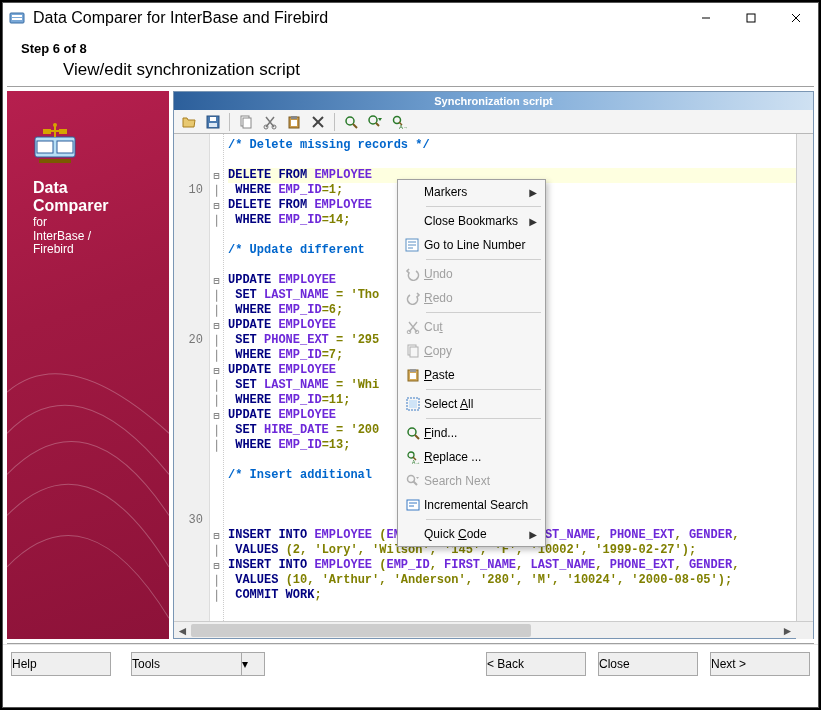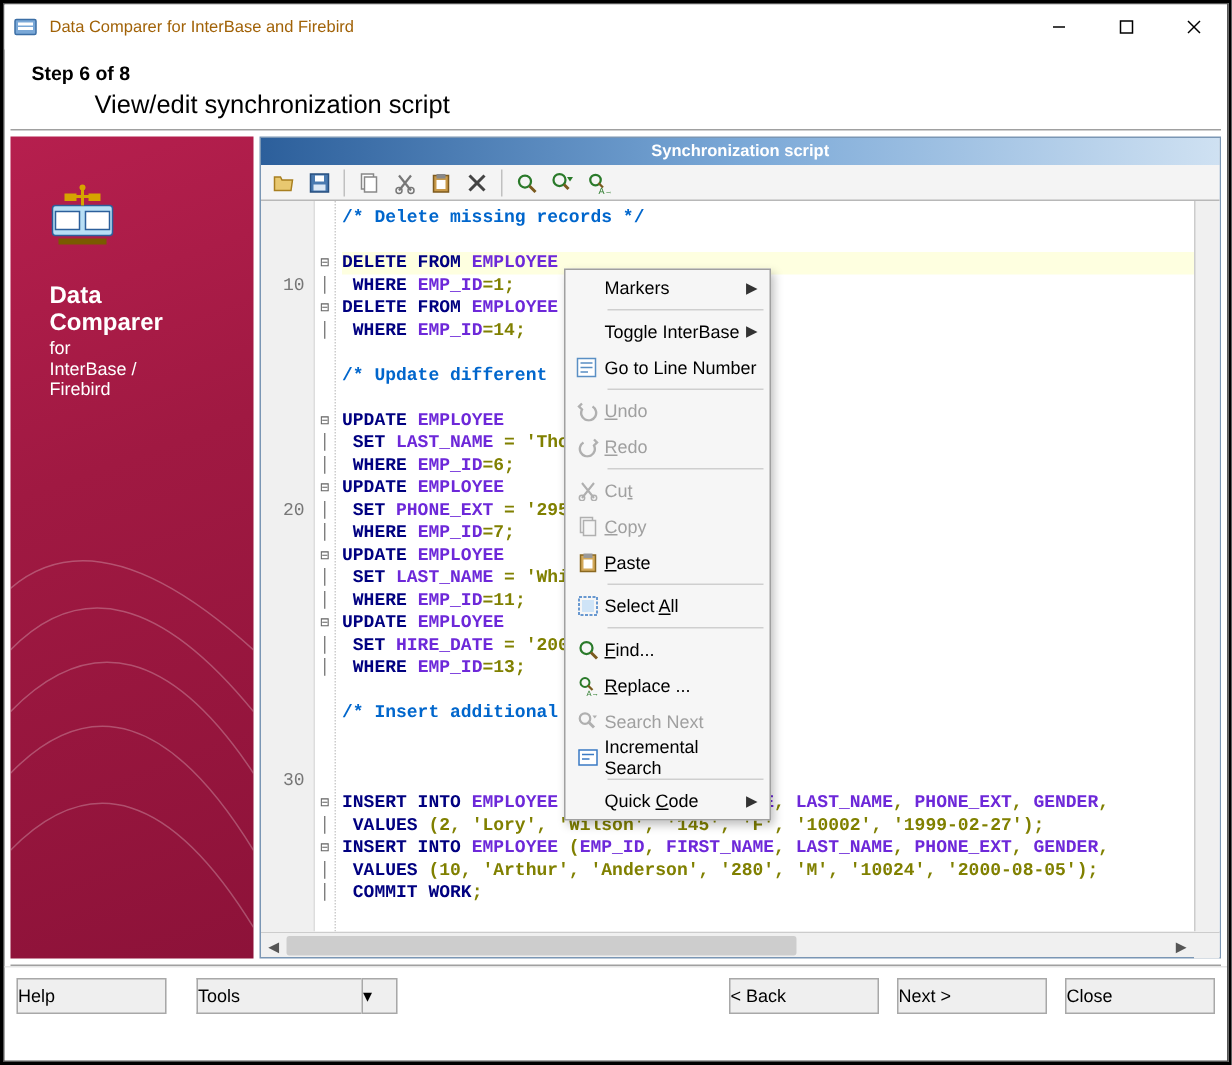--- a/index.html
+++ b/index.html
@@ -1,33 +1,33 @@
 <!DOCTYPE html>
 <html><head>
 <meta charset="utf-8">
 <style>
   * { box-sizing: border-box; margin: 0; padding: 0; }
   body { font-family: "Segoe UI", Tahoma, sans-serif; font-size: 12px; background: #000; }
   .outer { width: 821px; height: 710px; background: #000; position: relative; }
   .window { position: absolute; left: 2px; top: 2px; width: 817px; height: 706px; background: #fff; border: 1px solid #555; }
   .titlebar { height: 30px; background: #fff; display: flex; align-items: center; padding-left: 6px; }
   .title-icon { width: 16px; height: 16px; margin-right: 8px; }
-  .title-text { flex: 1; color: #a16207; font-size: 11px; }
+  .title-text { flex: 1; color: #000000; font-size: 16px; }
   .winbtns { display: flex; height: 100%; }
   .winbtn { width: 45px; height: 30px; display: flex; align-items: center; justify-content: center; color: #000; }
 
   .step-header { padding: 8px 18px 2px 18px; font-weight: bold; font-size: 13px; color: #000; }
   .step-sub { padding: 2px 18px 6px 60px; font-size: 17px; color: #000; }
   .hr-line { height: 1px; background: #a0a0a0; margin: 0 4px; }
 
   .workarea { display: flex; height: 556px; padding: 4px; gap: 4px; }
   .sidebar { width: 162px; background: linear-gradient(160deg, #b61f4e 0%, #a01942 40%, #8d1239 100%); position: relative; overflow: hidden; }
   .sidebar-waves { position: absolute; left: 0; bottom: 0; width: 100%; height: 60%; opacity: 0.25; }
   .sidebar-icon { width: 48px; height: 48px; margin: 30px 0 0 24px; display: block; }
-  .sidebar-title { color: #fff; font-weight: bold; margin: 20px 0 0 26px; line-height: 1.15; font-size: 16px; }
+  .sidebar-title { color: #fff; font-weight: bold; margin: 10px 0 0 26px; line-height: 1.15; font-size: 16px; }
   .sidebar-title .line1 { display: block; }
   .sidebar-sub { color: #fff; margin: 0 12px 0 26px; font-size: 12px; line-height: 1.15; }
 
   .main { flex: 1; display: flex; flex-direction: column; border: 1px solid #7a96b4; }
   .main-header { height: 18px; background: linear-gradient(90deg, #2c5f9b, #7aa8d7, #cfe1f2); color: #fff; font-size: 11px; text-align: center; font-weight: bold; line-height: 18px; }
   .toolbar { height: 24px; background: #f4f4f4; border-bottom: 1px solid #b8b8b8; display: flex; align-items: center; padding: 0 4px; gap: 2px; }
   .tb-btn { width: 22px; height: 20px; display: flex; align-items: center; justify-content: center; color: #555; }
   .tb-sep { width: 1px; height: 18px; background: #c0c0c0; margin: 0 3px; }
 
   .editor-wrap { flex: 1; display: flex; background: #fff; position: relative; overflow: hidden; }
@@ -54,21 +54,21 @@
 
   .footer { height: 38px; display: flex; align-items: center; padding: 0 8px; gap: 4px; border-top: 1px solid #e6e6e6; }
   .fbtn { height: 24px; background: #efefef; border: 1px solid #a8a8a8; font-size: 12px; display: flex; align-items: center; }
   .fbtn.help { width: 100px; }
   .fbtn.tools { width: 110px; border-right: none; }
   .fbtn.tools-drop { width: 24px; border-left: 1px solid #a8a8a8; }
   .spacer { flex: 1; }
   .fbtn.nav { width: 100px; }
 
   
-  .ctxmenu { position: absolute; left: 373px; top: 176px; width: 138px; background: #f6f6f6; border: 1px solid #a0a0a0; box-shadow: 2px 3px 6px rgba(0,0,0,0.25); font-size: 12px; }
+  .ctxmenu { position: absolute; left: 394px; top: 176px; width: 149px; background: #f6f6f6; border: 1px solid #a0a0a0; box-shadow: 2px 3px 6px rgba(0,0,0,0.25); font-size: 12px; }
   .ctx-item { height: 24px; display: flex; align-items: center; padding: 0 8px 0 4px; }
   .ctx-icon { width: 22px; display: flex; align-items: center; justify-content: center; color: #6a6a6a; }
   .ctx-label { flex: 1; color: #000; }
   .ctx-item.disabled .ctx-label { color: #a0a0a0; }
   .ctx-arrow { color: #333; font-size: 10px; }
   .ctx-sep { height: 1px; background: #cfcfcf; margin: 2px 4px 2px 28px; }
   .ul { text-decoration: underline; }
 
   svg { display: block; }
 </style>
@@ -303,37 +303,37 @@
           </div>
       <div class="fbtn tools-drop">
             <span>▾</span>
           </div>
     </div>
     <div class="spacer"></div>
     <div class="fbtn nav">
           <span>&lt; Back</span>
         </div>
     <div class="fbtn nav" style="margin-left:8px;">
+          <span>Close</span>
+        </div>
+    <div class="fbtn nav" style="margin-left:8px;">
           <span>Next &gt;</span>
-        </div>
-    <div class="fbtn nav" style="margin-left:8px;">
-          <span>Close</span>
         </div>
   </div>
 
   <div class="ctxmenu">
     <div class="ctx-item">
       <span class="ctx-icon"></span>
       <span class="ctx-label">Markers</span>
       <span class="ctx-arrow">▶</span>
     </div>
     <div class="ctx-sep"></div>
     <div class="ctx-item">
       <span class="ctx-icon"></span>
-      <span class="ctx-label">Toggle InterBase</span>
+      <span class="ctx-label">Close Bookmarks</span>
       <span class="ctx-arrow">▶</span>
     </div>
     <div class="ctx-item">
       <span class="ctx-icon">
             <svg width="16" height="14">
               <rect x="1" y="1" width="12" height="12" fill="#fff" stroke="#5a8fc4"></rect>
               <path d="M3,4h8M3,7h8M3,10h5" stroke="#5a8fc4"></path>
             </svg>
           </span>
       <span class="ctx-label">Go to Line Number</span>

